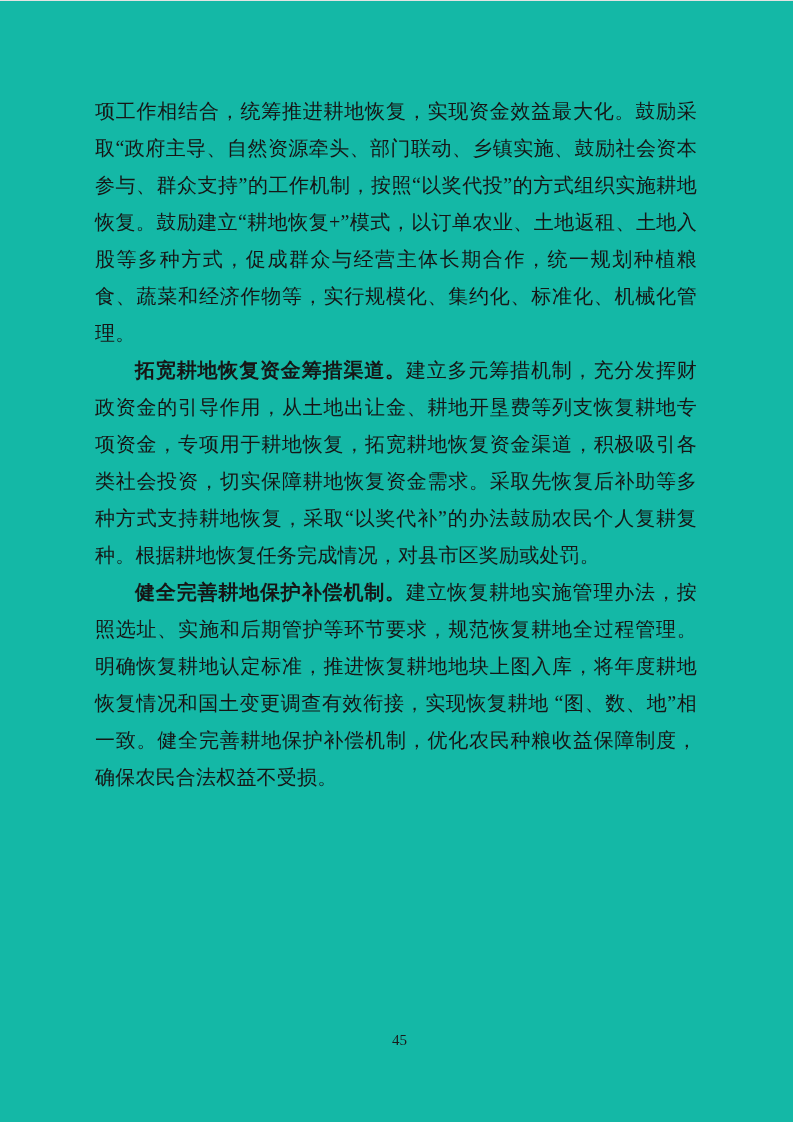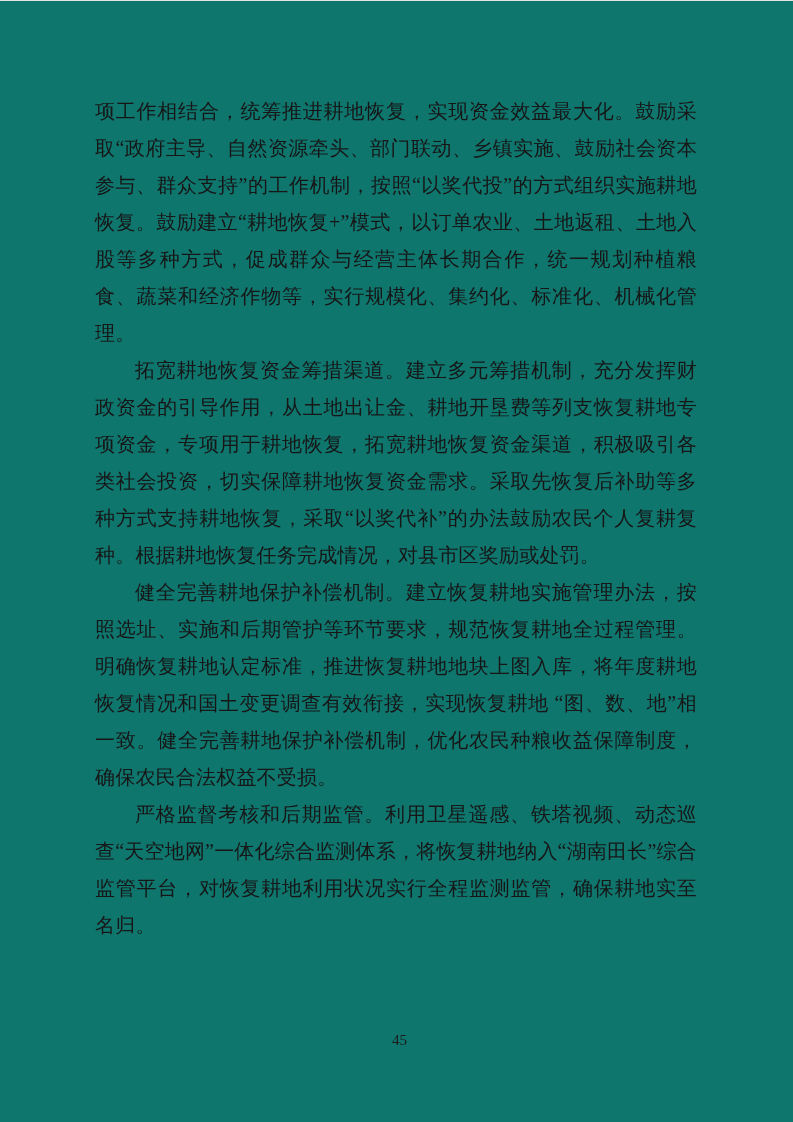--- a/index.html
+++ b/index.html
@@ -4,21 +4,21 @@
 <style>
   html, body {
     margin: 0;
     padding: 0;
     background: #ffffff;
   }
   .page {
     position: relative;
     width: 793px;
     height: 1122px;
-    background: #0f766e;
+    background: #14b8a6;
     overflow: hidden;
     border-top: 1px solid #e3e3e3;
     font-family: "Liberation Serif", "DejaVu Serif", serif;
     color: #161616;
   }
   .content {
     position: absolute;
     left: 95px;
     top: 92px;
     width: 602px;
@@ -29,21 +29,21 @@
   }
   .para {
     margin: 0;
     padding: 0;
     text-align: justify;
   }
   .para.indent {
     text-indent: 2em;
   }
   .lead {
-    font-weight: 400;
+    font-weight: 700;
   }
   .footer {
     position: absolute;
     top: 1030px;
     left: 3px;
     width: 100%;
     text-align: center;
   }
   .pagenum {
     font-size: 15px;
@@ -52,18 +52,17 @@
   }
 </style>
 </head>
 <body>
 
 <div class="page">
   <div class="content">
     <p class="para"><b class="lead"></b><span>项工作相结合，统筹推进耕地恢复，实现资金效益最大化。鼓励采取“政府主导、自然资源牵头、部门联动、乡镇实施、鼓励社会资本参与、群众支持”的工作机制，按照“以奖代投”的方式组织实施耕地恢复。鼓励建立“耕地恢复+”模式，以订单农业、土地返租、土地入股等多种方式，促成群众与经营主体长期合作，统一规划种植粮食、蔬菜和经济作物等，实行规模化、集约化、标准化、机械化管理。</span></p>
     <p class="para indent"><b class="lead">拓宽耕地恢复资金筹措渠道。</b><span>建立多元筹措机制，充分发挥财政资金的引导作用，从土地出让金、耕地开垦费等列支恢复耕地专项资金，专项用于耕地恢复，拓宽耕地恢复资金渠道，积极吸引各类社会投资，切实保障耕地恢复资金需求。采取先恢复后补助等多种方式支持耕地恢复，采取“以奖代补”的办法鼓励农民个人复耕复种。根据耕地恢复任务完成情况，对县市区奖励或处罚。</span></p>
     <p class="para indent"><b class="lead">健全完善耕地保护补偿机制。</b><span>建立恢复耕地实施管理办法，按照选址、实施和后期管护等环节要求，规范恢复耕地全过程管理。明确恢复耕地认定标准，推进恢复耕地地块上图入库，将年度耕地恢复情况和国土变更调查有效衔接，实现恢复耕地 “图、数、地”相一致。健全完善耕地保护补偿机制，优化农民种粮收益保障制度，确保农民合法权益不受损。</span></p>
-    <p class="para indent"><b class="lead">严格监督考核和后期监管。</b><span>利用卫星遥感、铁塔视频、动态巡查“天空地网”一体化综合监测体系，将恢复耕地纳入“湖南田长”综合监管平台，对恢复耕地利用状况实行全程监测监管，确保耕地实至名归。</span></p>
   </div>
   <div class="footer">
     <span class="pagenum">45</span>
   </div>
 </div>
 
 </body></html>

